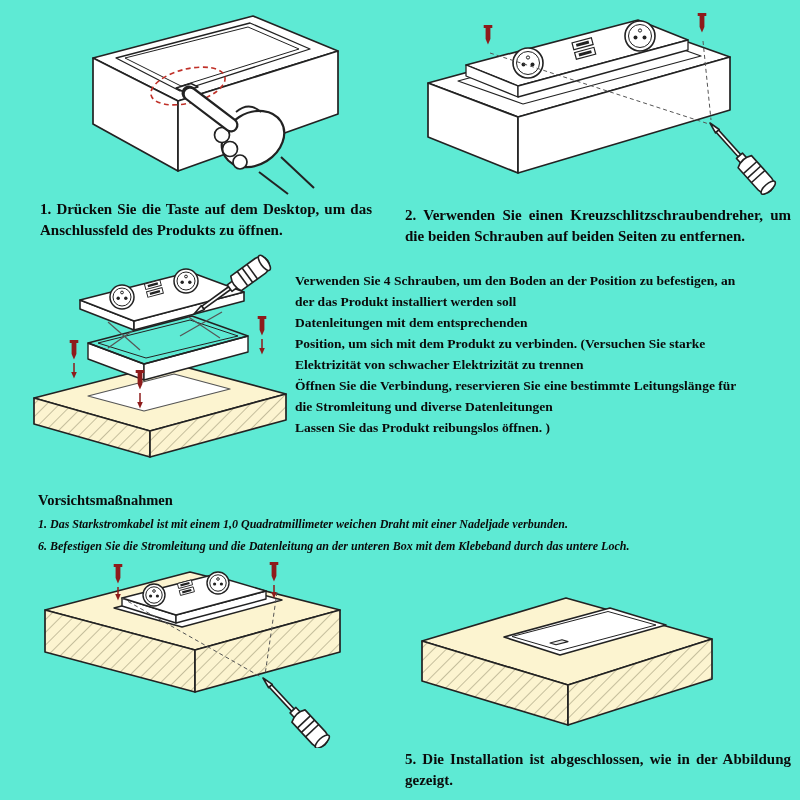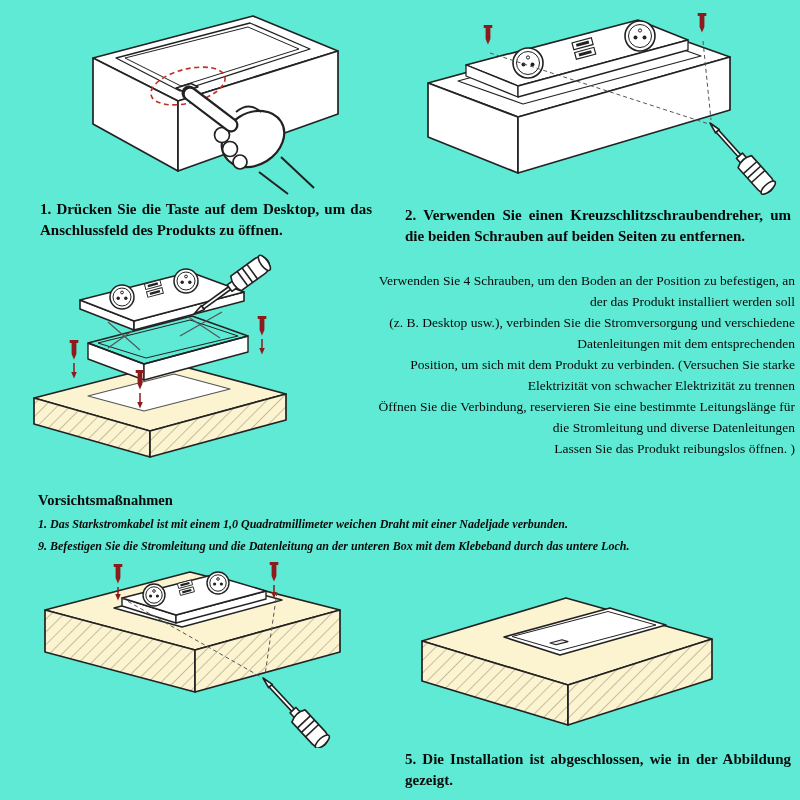--- a/index.html
+++ b/index.html
@@ -1,21 +1,21 @@
 <!DOCTYPE html>
 <html><head>
 <meta charset="utf-8">
 <style>
   * { margin:0; padding:0; box-sizing:border-box; }
   html,body { background:#ffffff; }
   body { font-family:"Liberation Serif","DejaVu Serif",serif; color:#0a0a0a; }
   .page { position:relative; width:800px; height:800px; background:#5eead4; overflow:hidden; }
   .abs { position:absolute; }
   .caption { font-weight:bold; font-size:15px; line-height:1.4; text-align:justify; }
-  .p3line { font-weight:normal; font-size:13.5px; line-height:21px; white-space:nowrap;text-align:right; }
+  .p3line { font-weight:bold; font-size:13.5px; line-height:21px; white-space:nowrap; }
   .prec-title { font-weight:bold; font-size:14.5px; line-height:20px; margin-bottom:3px; }
   .prec-item { font-weight:bold; font-size:12px; line-height:22px; white-space:nowrap;font-style:italic; }
   #fig1 { left:38px;  top:6px;   width:332px; height:190px; }
   #cap1 { left:40px;  top:199px; width:332px; }
   #fig2 { left:400px; top:5px;   width:390px; height:198px; }
   #cap2 { left:405px; top:205px; width:386px; }
   #fig3 { left:22px;  top:250px; width:282px; height:214px; }
   #text3{ left:295px; top:270px; width:500px; }
   #prec { left:38px;  top:490px; width:755px; }
   #fig4 { left:30px;  top:558px; width:340px; height:190px; }
@@ -198,33 +198,32 @@
         <line x1="60" y1="-8.7" x2="60" y2="8.7"></line>
           <line x1="66" y1="-9" x2="66" y2="9"></line>
           <line x1="72" y1="-9" x2="72" y2="9"></line>
         <ellipse cx="87" cy="0" rx="3.6" ry="9"></ellipse>
       </g>
     </svg>
   </div>
   <div class="abs" id="text3">
     <div class="p3line">Verwenden Sie 4 Schrauben, um den Boden an der Position zu befestigen, an</div>
     <div class="p3line">der das Produkt installiert werden soll</div>
-    <div class="p3line">(z. B. Desktop usw.), verbinden Sie die Stromversorgung und verschiedene</div>
     <div class="p3line">Datenleitungen mit dem entsprechenden</div>
     <div class="p3line">Position, um sich mit dem Produkt zu verbinden. (Versuchen Sie starke</div>
     <div class="p3line">Elektrizität von schwacher Elektrizität zu trennen</div>
     <div class="p3line">Öffnen Sie die Verbindung, reservieren Sie eine bestimmte Leitungslänge für</div>
     <div class="p3line">die Stromleitung und diverse Datenleitungen</div>
     <div class="p3line">Lassen Sie das Produkt reibungslos öffnen. )</div>
   </div>
 
   <div class="abs" id="prec">
     <div class="prec-title">Vorsichtsmaßnahmen</div>
     <div class="prec-item">1. Das Starkstromkabel ist mit einem 1,0 Quadratmillimeter weichen Draht mit einer Nadeljade verbunden.</div>
-    <div class="prec-item">9. Befestigen Sie die Stromleitung und die Datenleitung an der unteren Box mit dem Klebeband durch das untere Loch.</div>
+    <div class="prec-item">6. Befestigen Sie die Stromleitung und die Datenleitung an der unteren Box mit dem Klebeband durch das untere Loch.</div>
   </div>
 
   <div class="abs" id="fig4">
     <svg viewBox="0 0 340 190" width="340" height="190">
       <defs>
         <pattern id="hatch4" width="9" height="9" patternUnits="userSpaceOnUse" patternTransform="rotate(45)">
           <rect width="9" height="9" fill="#fcf4d0"></rect>
           <line x1="0" y1="0" x2="0" y2="9" stroke="#8f8868" stroke-width="1"></line>
         </pattern>
       </defs>

